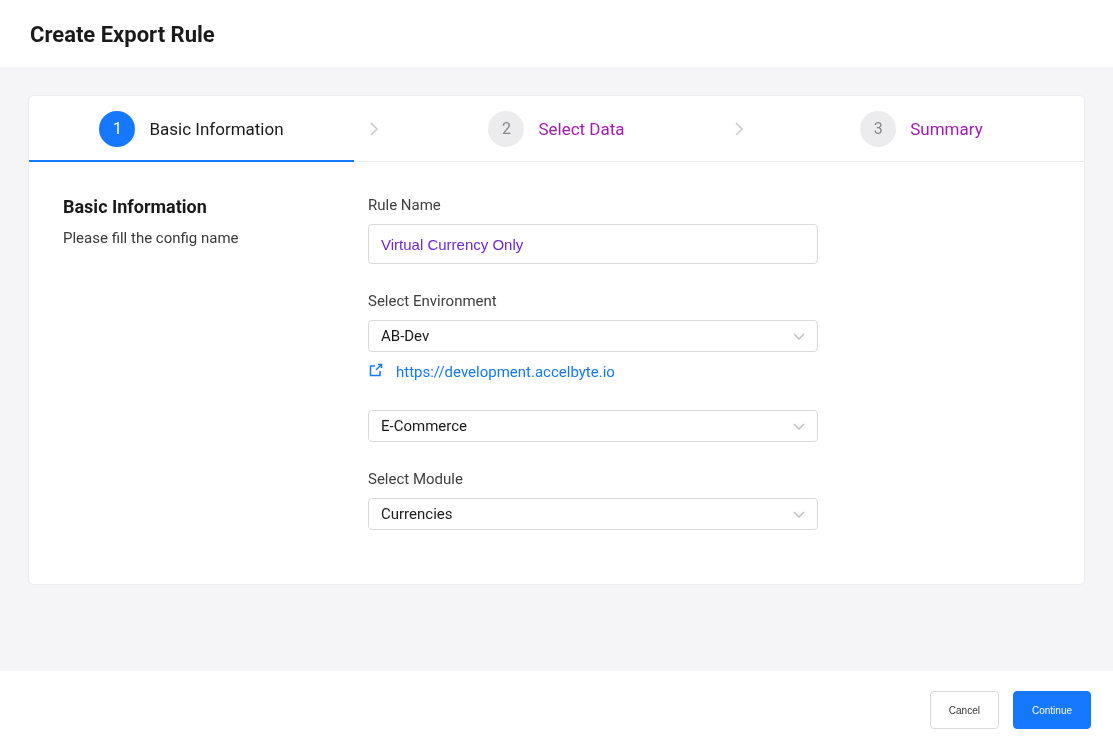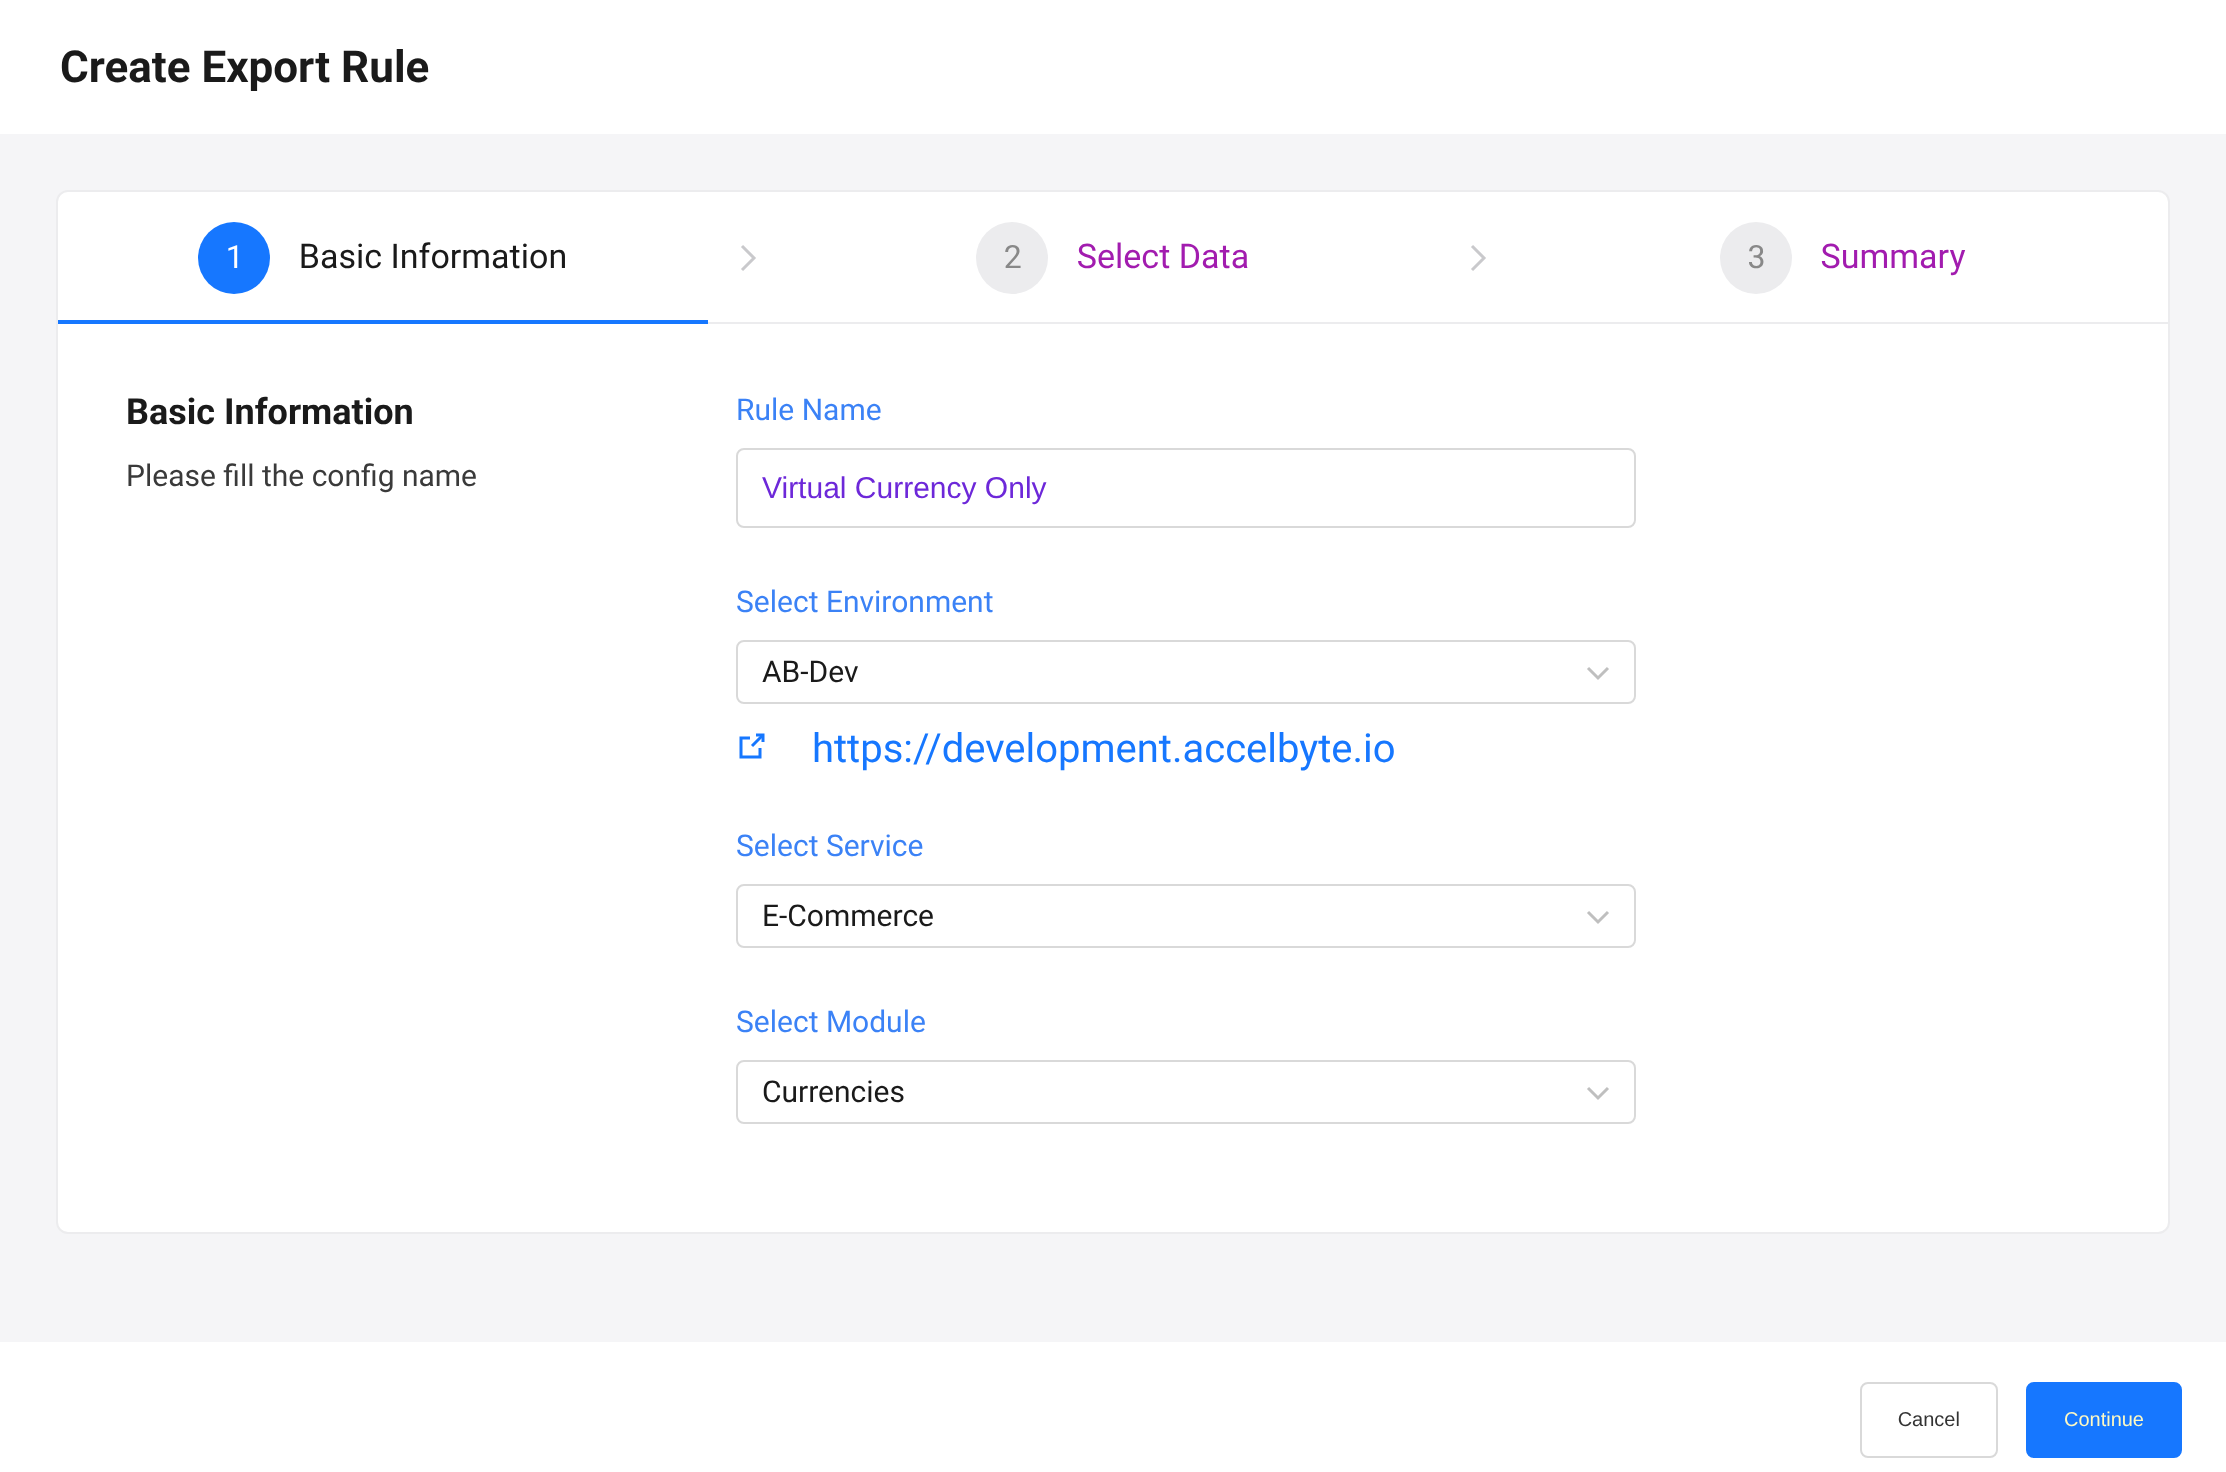--- a/index.html
+++ b/index.html
@@ -102,21 +102,21 @@
     }
     .right-col {
       flex: 1;
       max-width: 450px;
     }
     .field {
       margin-bottom: 28px;
     }
     .field-label {
       font-size: 15px;
-      color: #3b82f6;
+      color: #404040;
       margin-bottom: 10px;
       display: block;
     }
     .text-input {
       width: 100%;
       height: 40px;
       border: 1px solid #d9d9d9;
       border-radius: 4px;
       padding: 0 12px;
       font-size: 15px;
@@ -135,23 +135,23 @@
       justify-content: space-between;
       cursor: pointer;
       background: #fff;
     }
     .chevron {
       color: #bfbfbf;
     }
     .link-row {
       display: inline-flex;
       align-items: center;
-      gap: 22px;
+      gap: 12px;
       color: #1677ff;
-      font-size: 20px;
+      font-size: 15px;
       margin-top: 10px;
       text-decoration: none;
     }
     .footer {
       display: flex;
       justify-content: flex-end;
       gap: 14px;
       padding: 20px 22px;
       background: #fff;
     }
@@ -242,21 +242,20 @@
                 <path d="M12 9v4.5H2.5V4H7"></path>
                 <path d="M10 2.5h3.5V6"></path>
                 <path d="M13.5 2.5L8 8"></path>
               </svg>
             </span>
             <span>https://development.accelbyte.io</span>
           </a>
         </div>
 
         <div class="field">
-          <label class="field-label">Select Service</label>
           <div class="select">
             <span>E-Commerce</span>
             <span class="chevron">
               <svg width="12" height="8" viewBox="0 0 12 8" fill="none" stroke="currentColor" stroke-width="1.5">
                   <path d="M1 1l5 5 5-5"></path>
                 </svg>
             </span>
           </div>
         </div>
 

